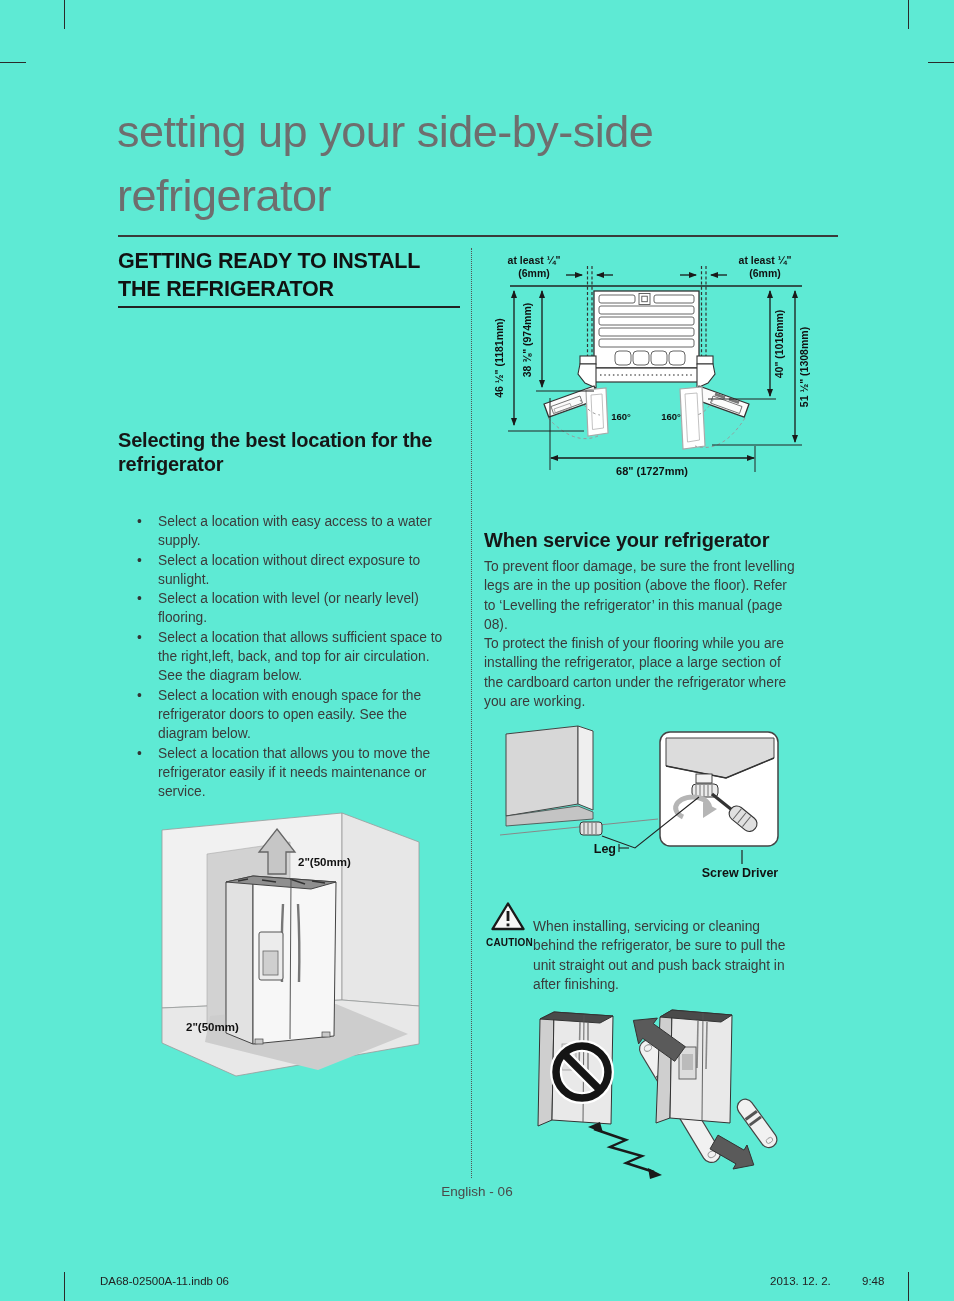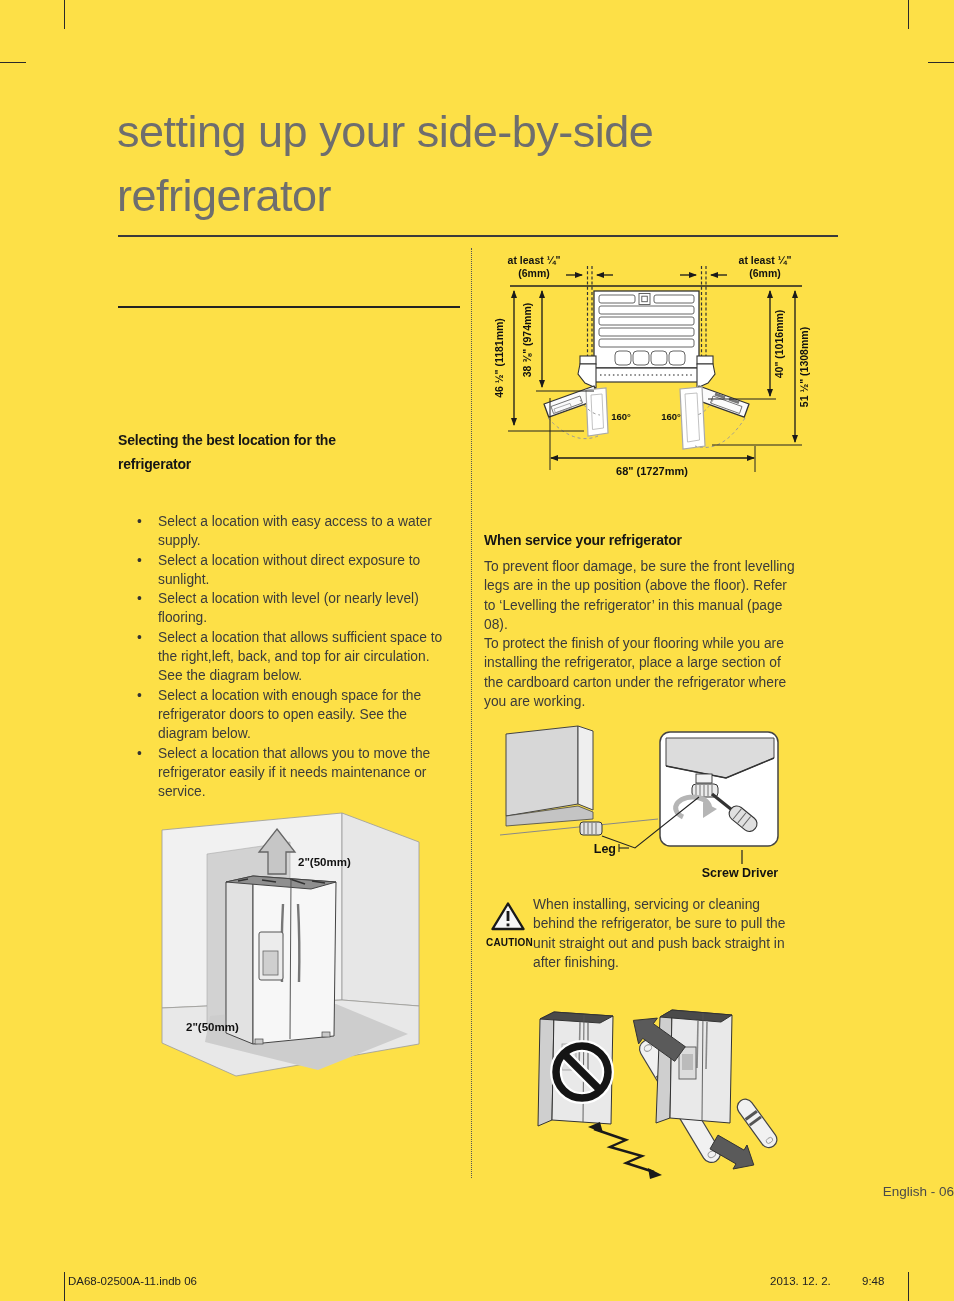--- a/index.html
+++ b/index.html
@@ -1,42 +1,42 @@
 <!DOCTYPE html>
 <html><head>
 <meta charset="utf-8">
 <style>
   html,body{margin:0;padding:0;background:#fff;}
-  .page{position:relative;width:954px;height:1301px;background:#fde047;overflow:hidden;
+  .page{position:relative;width:954px;height:1301px;background:#5eead4;overflow:hidden;
         font-family:"Liberation Sans","DejaVu Sans",sans-serif;color:#3b3b3b;}
   .abs{position:absolute;}
   
   .crop-v{position:absolute;width:0;border-left:1.6px solid #2a2a2a;}
   .crop-h{position:absolute;height:0;border-top:1.6px solid #2a2a2a;}
   
   .doc-title{position:absolute;left:117px;top:100px;width:740px;
              font-size:45px;line-height:64px;font-weight:300;color:#6e6e6e;letter-spacing:-.5px;}
   .title-rule{position:absolute;left:118px;top:235px;width:720px;height:2px;background:#3a3a3a;}
   
   .col-divider{position:absolute;left:471px;top:248px;height:930px;width:0;border-left:1.5px dotted #555;}
   
   .h2{position:absolute;left:118px;top:247px;width:342px;font-size:21.5px;line-height:28px;
       font-weight:bold;color:#111;letter-spacing:-.2px;}
   .h2-rule{position:absolute;left:118px;top:306px;width:342px;height:1.6px;background:#222;}
-  .h3{font-size:14px;line-height:23.5px;font-weight:bold;color:#161616;letter-spacing:-.2px;}
+  .h3{font-size:20px;line-height:23.5px;font-weight:bold;color:#161616;letter-spacing:-.2px;}
   .body-text{font-size:13.8px;line-height:19.3px;color:#3b3b3b;}
   .prewrap{white-space:pre-line;}
   ul.bullets{list-style:none;margin:15px;padding:0;}
   ul.bullets li{position:relative;padding-left:25px;margin:0;}
   ul.bullets li::before{content:"\2022";position:absolute;left:4px;top:0;color:#333;}
   
   .caution-block{position:absolute;left:486px;top:901px;width:44px;text-align:center;}
   .caution-word{font-size:10px;font-weight:bold;color:#111;letter-spacing:.2px;margin-top:1px;}
   
-  .footer-text{position:absolute;left:0;top:1184px;width:954px;text-align:right;
+  .footer-text{position:absolute;left:0;top:1184px;width:954px;text-align:center;
                font-size:13.5px;color:#4a4a4a;}
   .print-item{position:absolute;top:1275px;font-size:11.5px;color:#222;}
   svg text{font-family:"Liberation Sans","DejaVu Sans",sans-serif;fill:#111;}
 </style>
 </head>
 <body>
 
 <div class="page">
 
   <div class="crop-v" style="left:64px;top:0;height:29px"></div>
@@ -46,20 +46,24 @@
   <div class="crop-v" style="left:64px;top:1272px;height:29px"></div>
   <div class="crop-v" style="left:908px;top:1272px;height:29px"></div>
 
   <div class="doc-title">
     <div>setting up your side-by-side</div>
     <div>refrigerator</div>
   </div>
   <div class="title-rule"></div>
   <div class="col-divider"></div>
 
+  <div class="h2">
+    <div>GETTING READY TO INSTALL</div>
+    <div>THE REFRIGERATOR</div>
+  </div>
   <div class="h2-rule"></div>
 
 
   <div class="abs h3" style="left:118px;top:429px;width:340px">
     <div>Selecting the best location for the</div>
     <div>refrigerator</div>
   </div>
 
   <ul class="bullets abs body-text" style="left:118px;top:497px;width:348px">
     <li class="prewrap">Select a location with easy access to a water
@@ -252,21 +256,21 @@
   </svg>
 
   <div class="caution-block">
     <svg width="36" height="31" viewBox="0 0 36 31">
       <path d="M18,2.5 L33.5,28 L2.5,28 Z" fill="#f6f6f6" stroke="#1a1a1a" stroke-width="2.4" stroke-linejoin="round"></path>
       <rect x="16.6" y="10" width="2.8" height="10" fill="#1a1a1a"></rect>
       <rect x="16.6" y="22.5" width="2.8" height="2.8" fill="#1a1a1a"></rect>
     </svg>
     <div class="caution-word">CAUTION</div>
   </div>
-  <div class="abs body-text prewrap" style="left:533px;top:895px;width:312px">When installing, servicing or cleaning
+  <div class="abs body-text prewrap" style="left:533px;top:917px;width:312px">When installing, servicing or cleaning
 behind the refrigerator, be sure to pull the
 unit straight out and push back straight in
 after finishing.</div>
 
   <svg class="abs" style="left:500px;top:992px" width="320" height="190" viewBox="0 0 320 190">
 
     <g>
       <polygon points="40,27 54,20 52,128 38,134" fill="#cfcfcf" stroke="#333" stroke-width="1"></polygon>
       <polygon points="54,20 113,24 111,132 52,128" fill="#e9e9e9" stroke="#333" stroke-width="1"></polygon>
       <polygon points="40,27 54,20 113,24 100,31" fill="#4a4a4a" stroke="#333" stroke-width="1"></polygon>
@@ -309,17 +313,17 @@
       <line x1="198" y1="29" x2="197" y2="76" stroke="#888" stroke-width="1.6"></line>
       <line x1="207" y1="30" x2="206" y2="77" stroke="#888" stroke-width="1.6"></line>
       <rect x="179" y="55" width="17" height="32" fill="#dcdcdc" stroke="#555" stroke-width="0.9"></rect>
       <rect x="182" y="62" width="11" height="16" fill="#bbb"></rect>
     </g>
     <polygon points="185.3,54.7 153.3,31.7 157.4,26.1 133.4,28.4 138.6,51.9 142.7,46.3 174.7,69.3" fill="#5a5a5a" stroke="#333" stroke-width="1"></polygon>
     <polygon points="218,143.1 244,158.1 247,153 253.8,173 233,177 236,171.9 210,156.9" fill="#5a5a5a" stroke="#333" stroke-width="1"></polygon>
   </svg>
 
   <div class="footer-text">English - 06</div>
-  <div class="print-item" style="left:68px">DA68-02500A-11.indb   06</div>
+  <div class="print-item" style="left:100px">DA68-02500A-11.indb   06</div>
   <div class="print-item" style="left:770px">2013. 12. 2.</div>
   <div class="print-item" style="left:862px">9:48</div>
 
 </div>
 
 </body></html>

